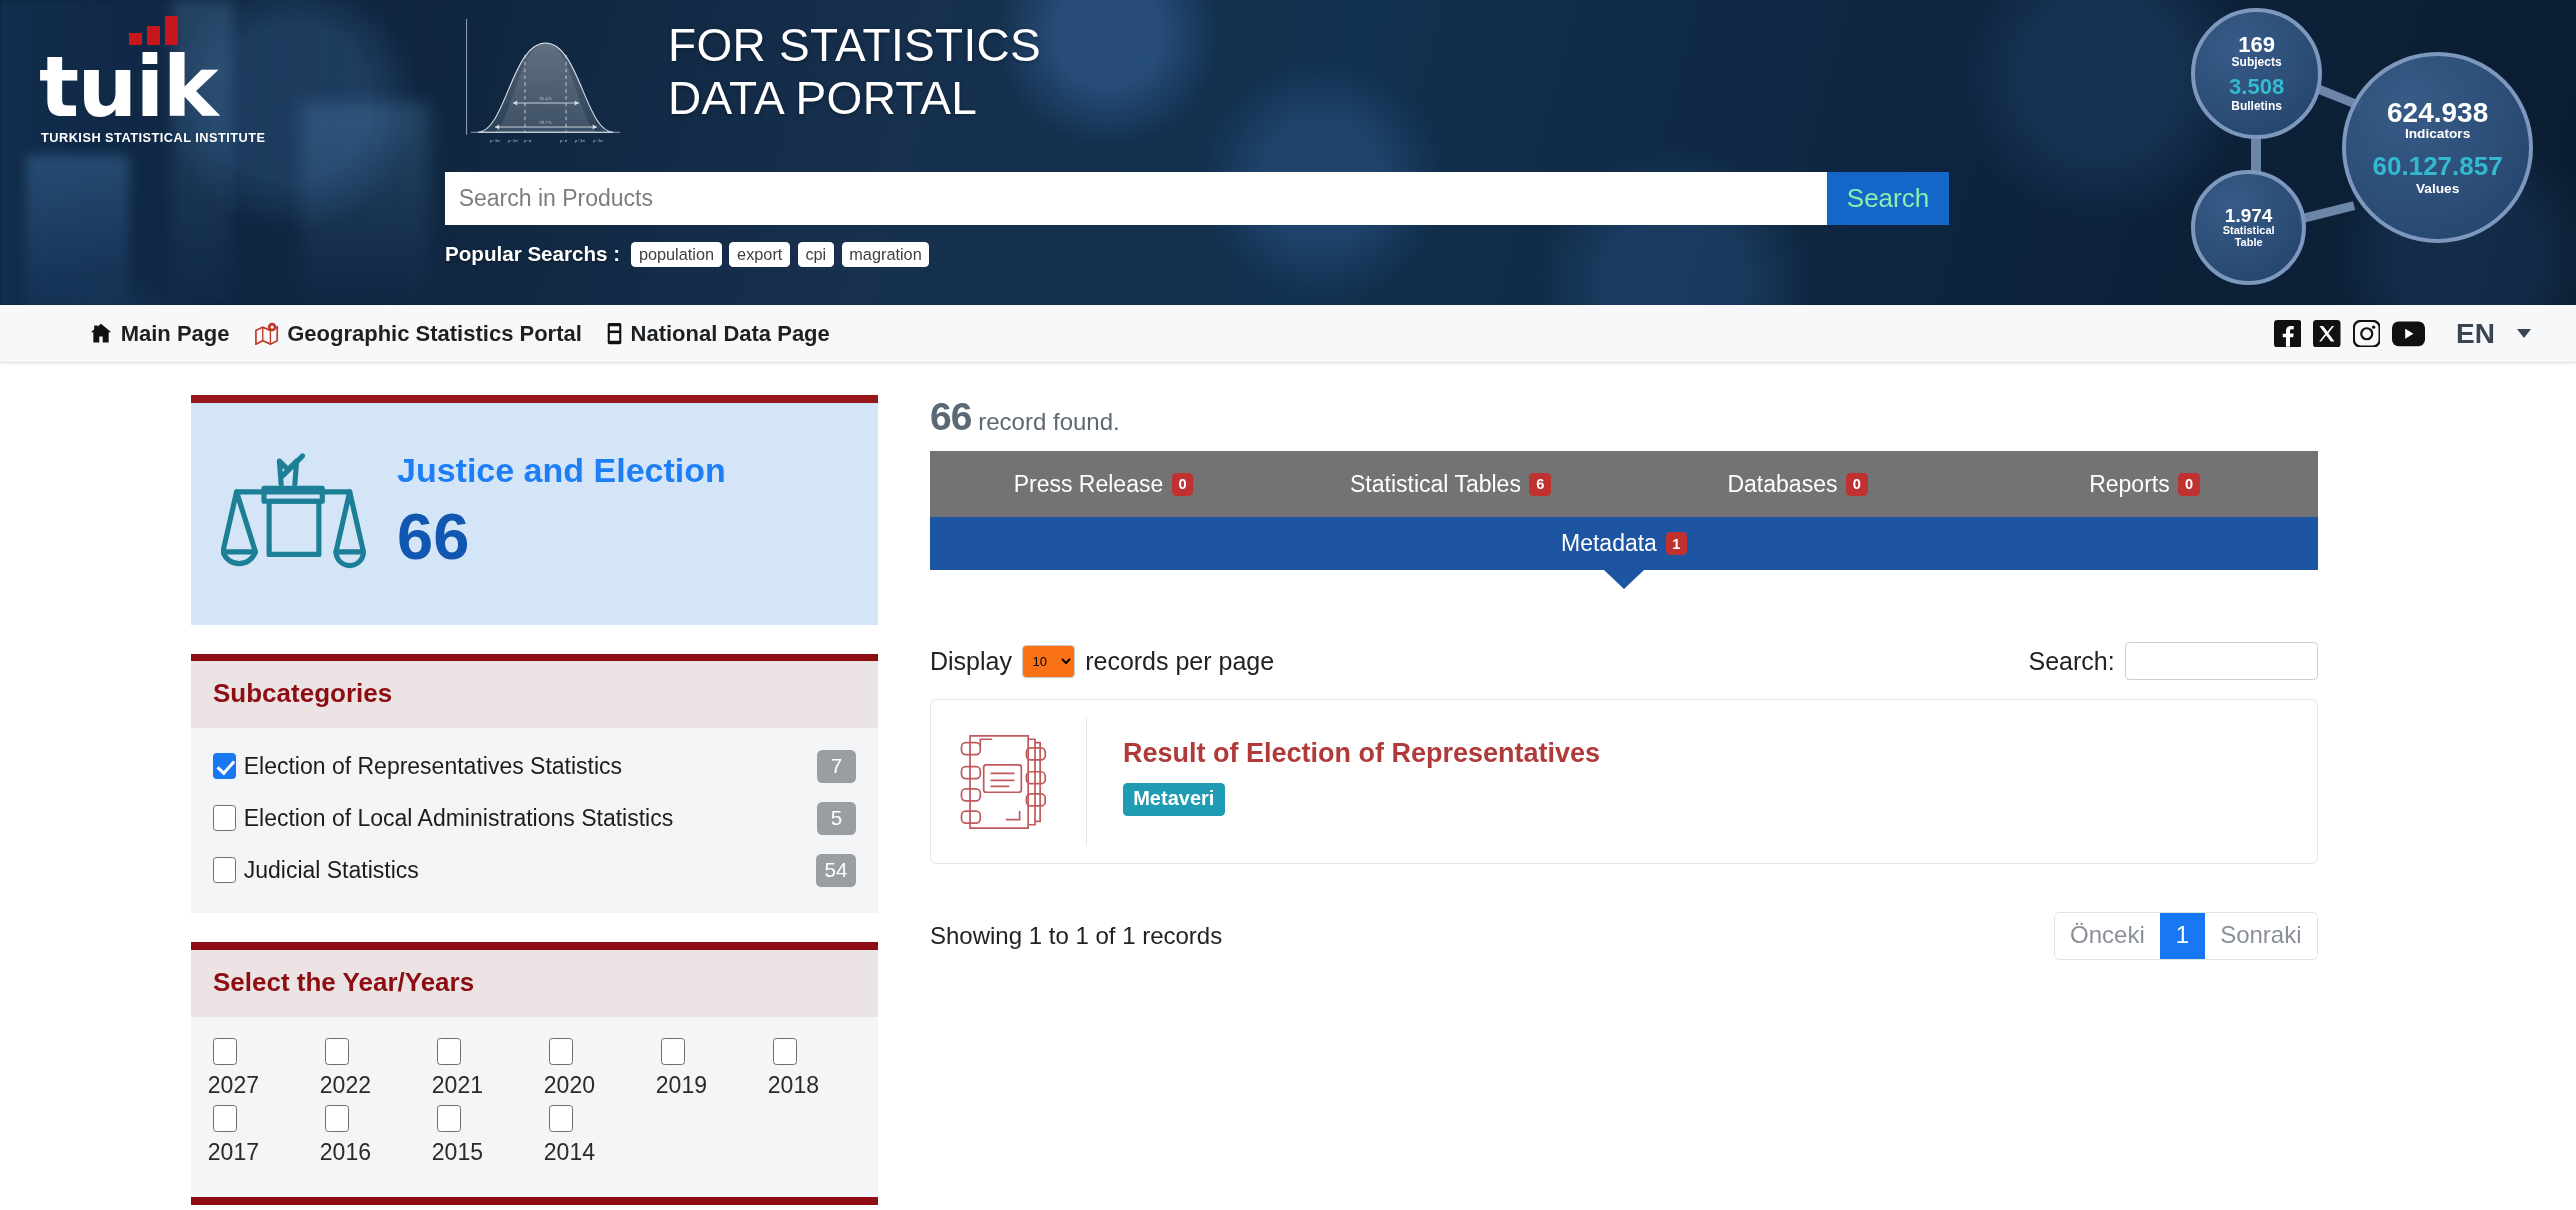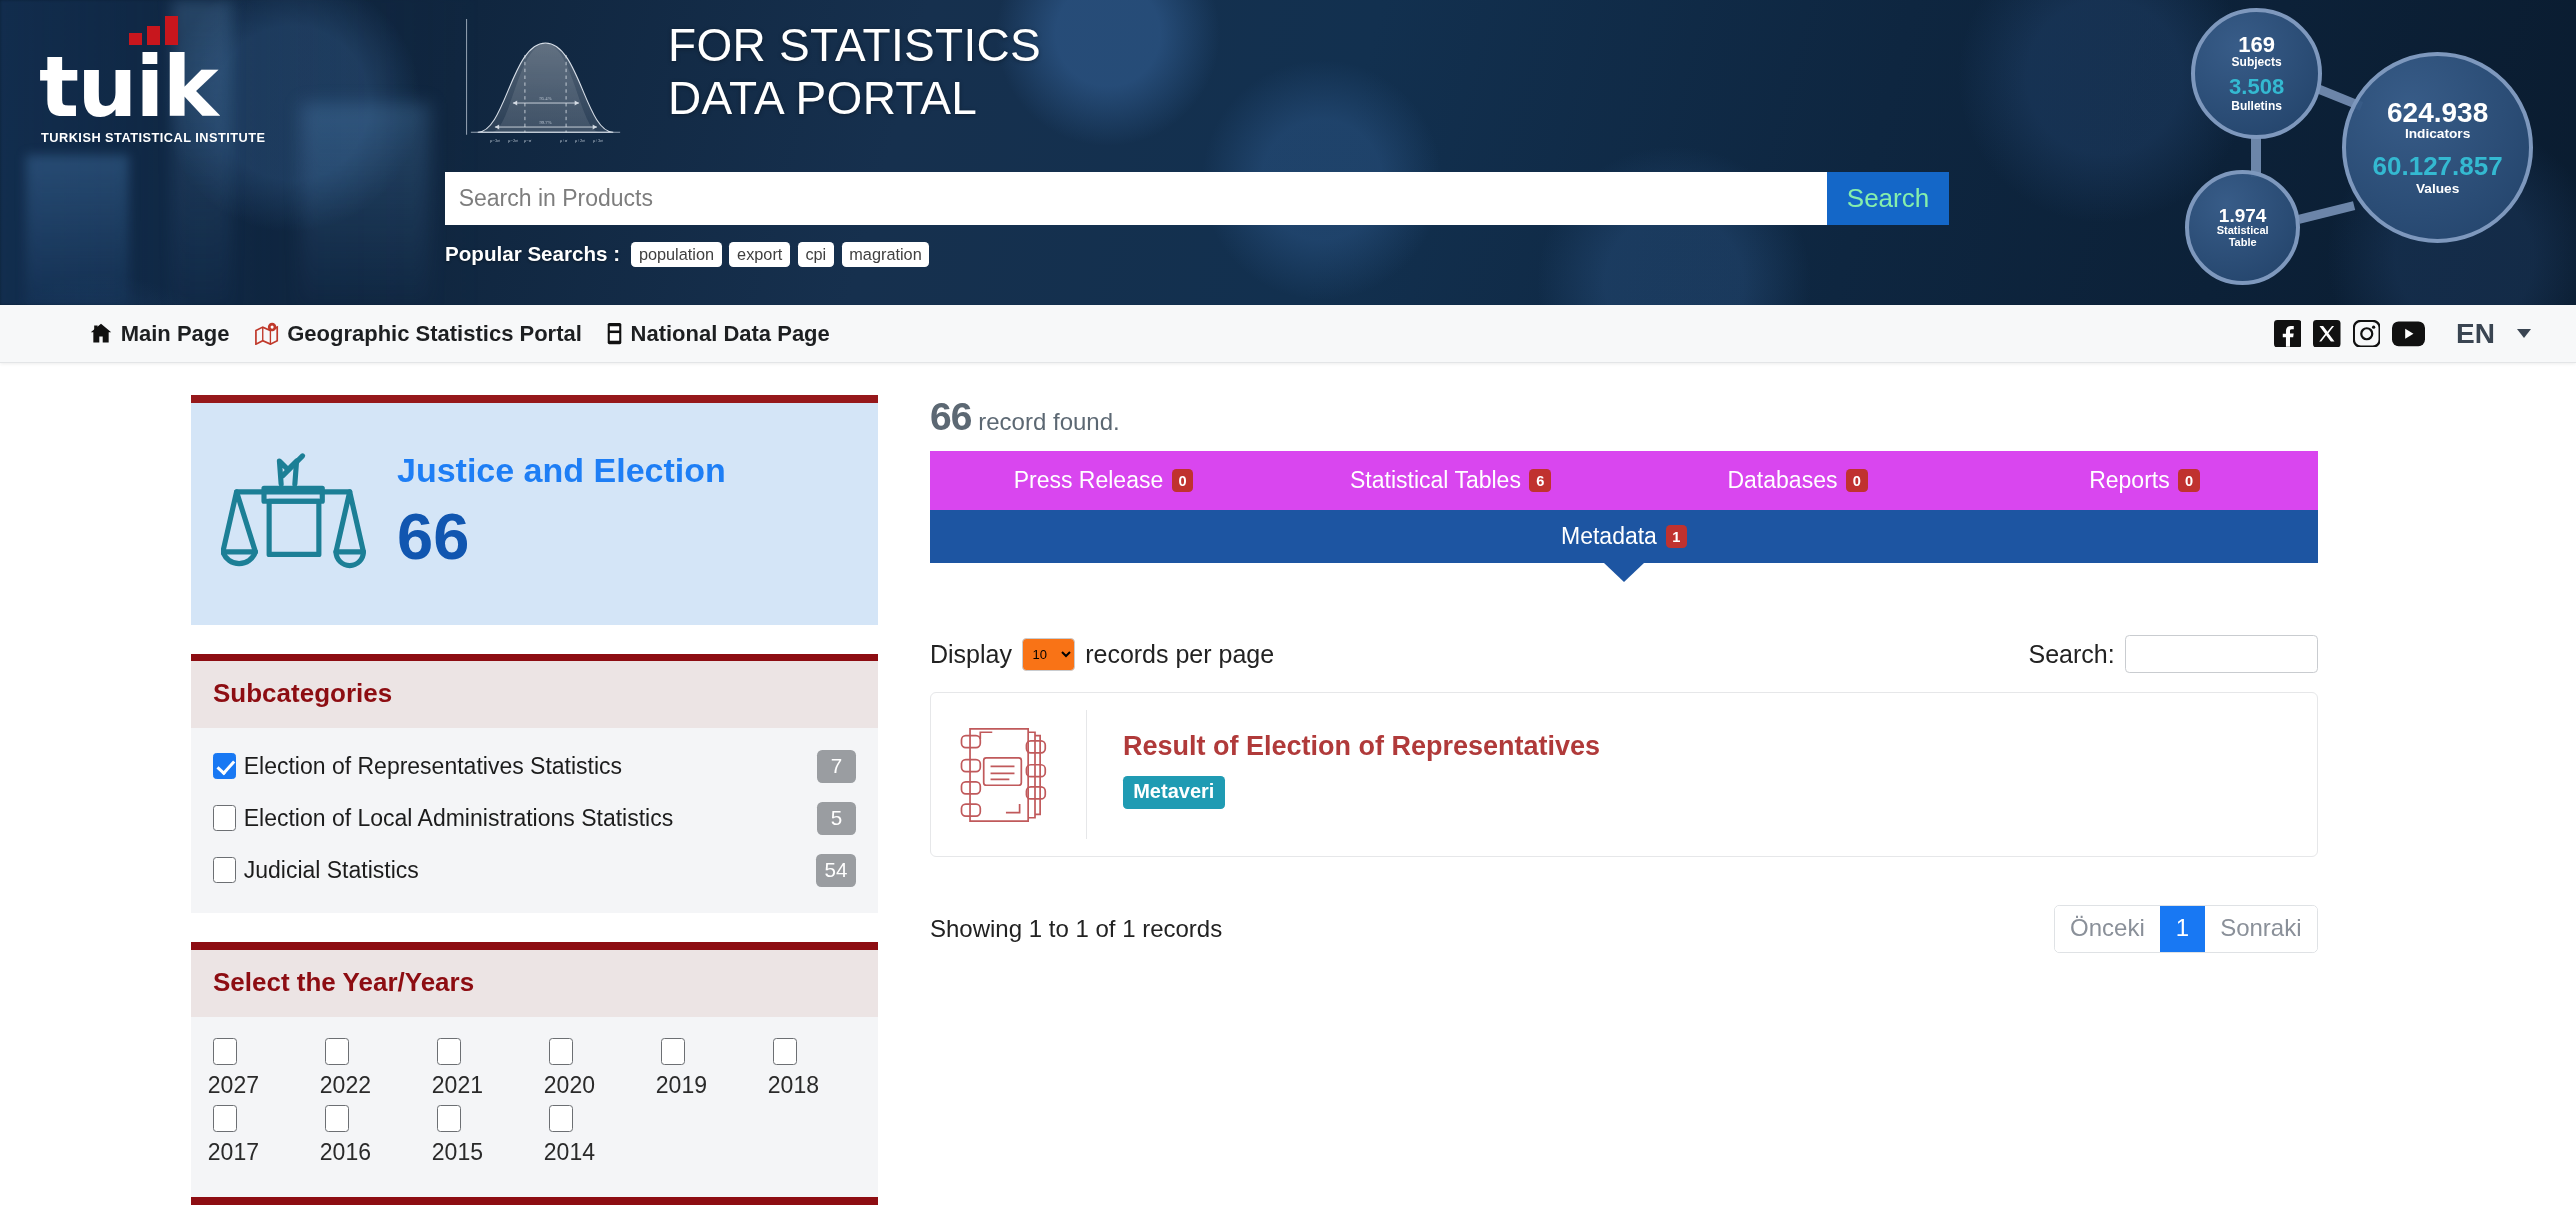--- a/index.html
+++ b/index.html
@@ -99,21 +99,21 @@
     border: 4.3px solid #7e98bd;
     display:flex; flex-direction:column; align-items:center; justify-content:center;
     color:#fff; text-align:center;
   }
   .bub .big { font-weight:700; line-height:1.0; }
   .bub .sml { font-weight:700; line-height:1.05; }
   .cyan { color:#34b9d1; }
   .bub-a { left:26px; top:7.7px; width:131px; height:131px; }
   .bub-a .big { font-size:22px; } .bub-a .sml { font-size:12px; }
   .bub-a .big2 { font-size:22px; margin-top:6px; font-weight:700; }
-  .bub-b { left:20px; top:170px; width:115px; height:115px; }
+  .bub-b { left:26px; top:170px; width:115px; height:115px; }
   .bub-b .big { font-size:19px; } .bub-b .sml { font-size:11px; }
   .bub-c { left:177px; top:52px; width:191px; height:191px; }
   .bub-c .big { font-size:28px; } .bub-c .sml { font-size:13.7px; }
   .bub-c .big2 { font-size:26px; margin-top:9.4px; font-weight:700; }
   .connector { position:absolute; background:#7e98bd; opacity:.85; }
 
   
   .navbar {
     position:relative; width:2576px; height:58px; background:#f7f8f9;
     border-bottom: 0.9px solid #e3e5e7;
@@ -176,21 +176,21 @@
   .years-grid { display:grid; grid-template-columns: repeat(6, 112px); row-gap: 5.2px; padding-top:8.6px; padding-bottom:13.7px;}
   .year-cell { display:flex; flex-direction:column; align-items:flex-start; }
   .year-cell .cbx { width:24px; height:27px; }
   .year-label { font-size:23px; color:#2a2a2a; margin-top:7.7px; margin-left:-5.2px; }
 
   
   .records-found { font-size:24px; color:#5c6873; margin-bottom:12px; }
   .records-found b { font-size:39px; font-weight:700; color:#5c6873; letter-spacing:-0.9px; }
 
   .tabs { position:relative; }
-  .tabs-row1 { background:#d946ef; display:flex; height:59px; }
+  .tabs-row1 { background:#737373; display:flex; height:66px; }
   .tabs-row2 { background:#1d55a2; display:flex; height:53px; position:relative; }
   .tab {
     flex:1; display:flex; align-items:center; justify-content:center; gap:8.6px;
     color:#ffffff; font-size:23px; cursor:pointer;
   }
   .tab-badge {
     background:#c0322f; color:#fff; font-size:14.6px; font-weight:700;
     border-radius:4.3px; min-width:21.5px; height:23px;
     display:flex; align-items:center; justify-content:center; padding:0 5.2px;
   }

